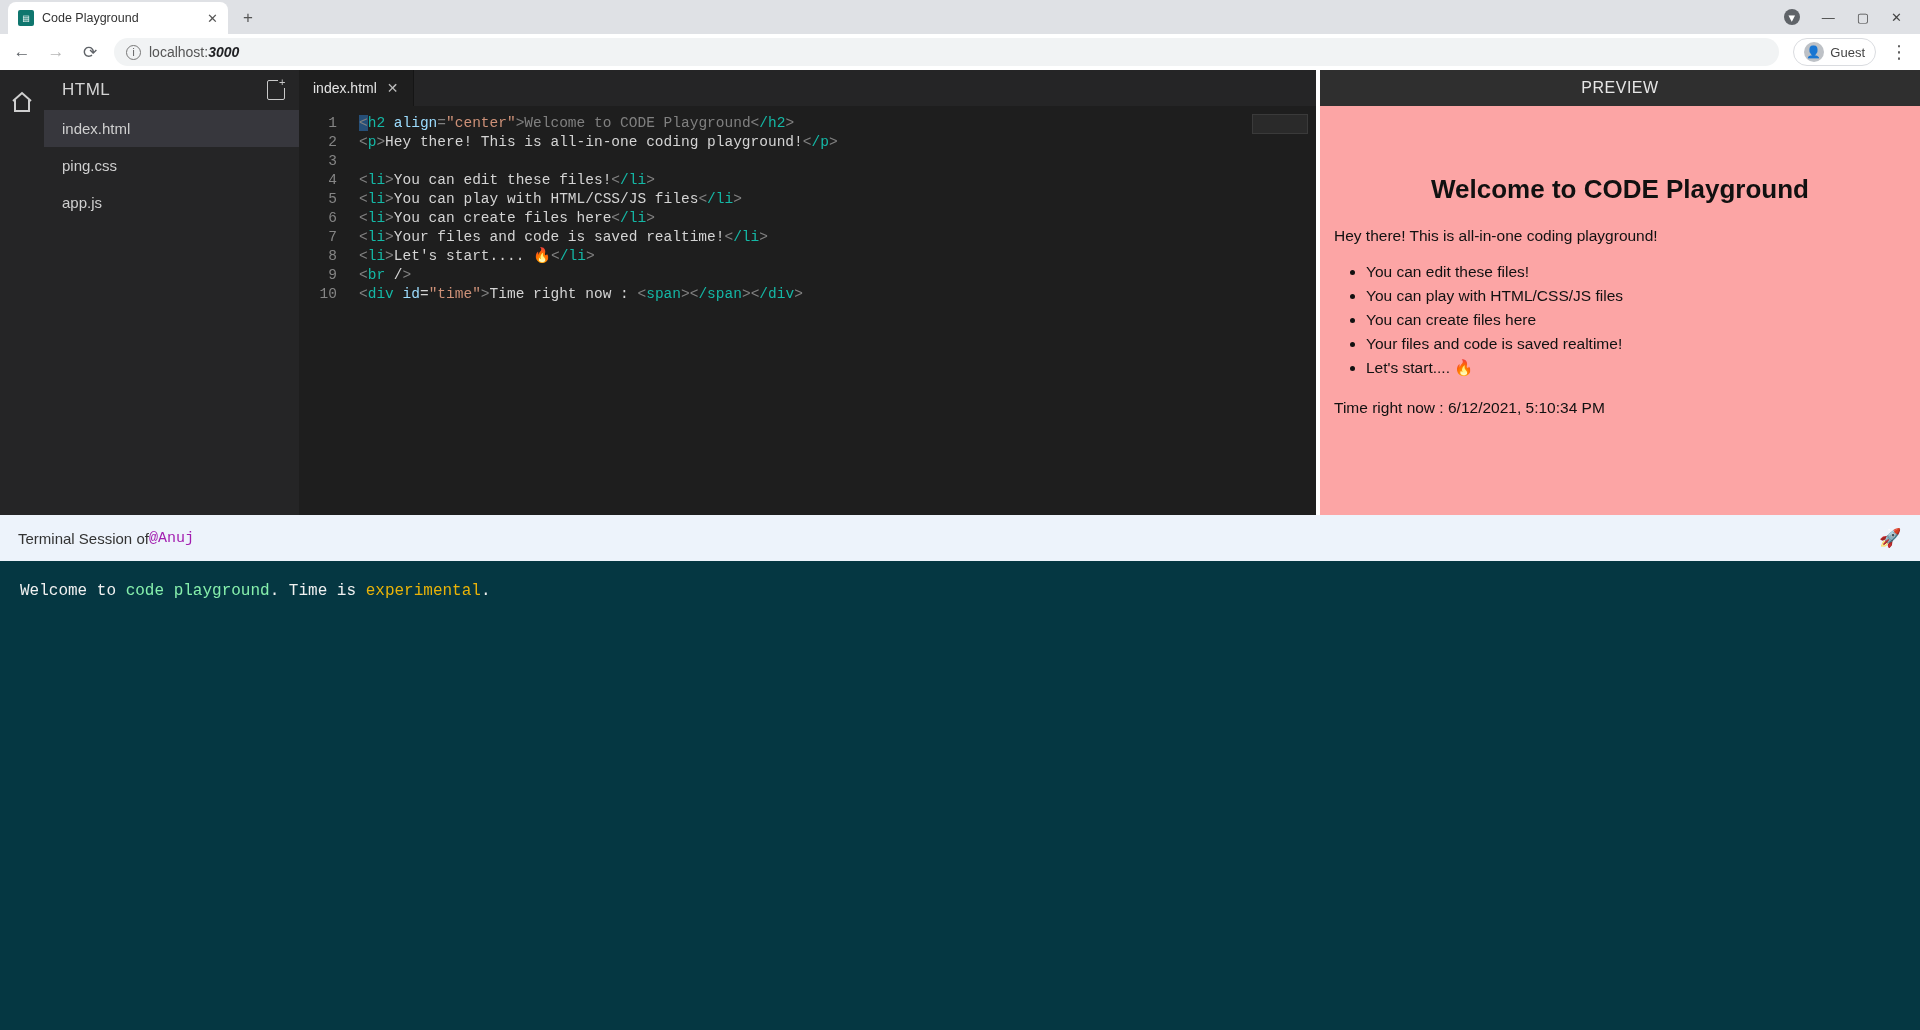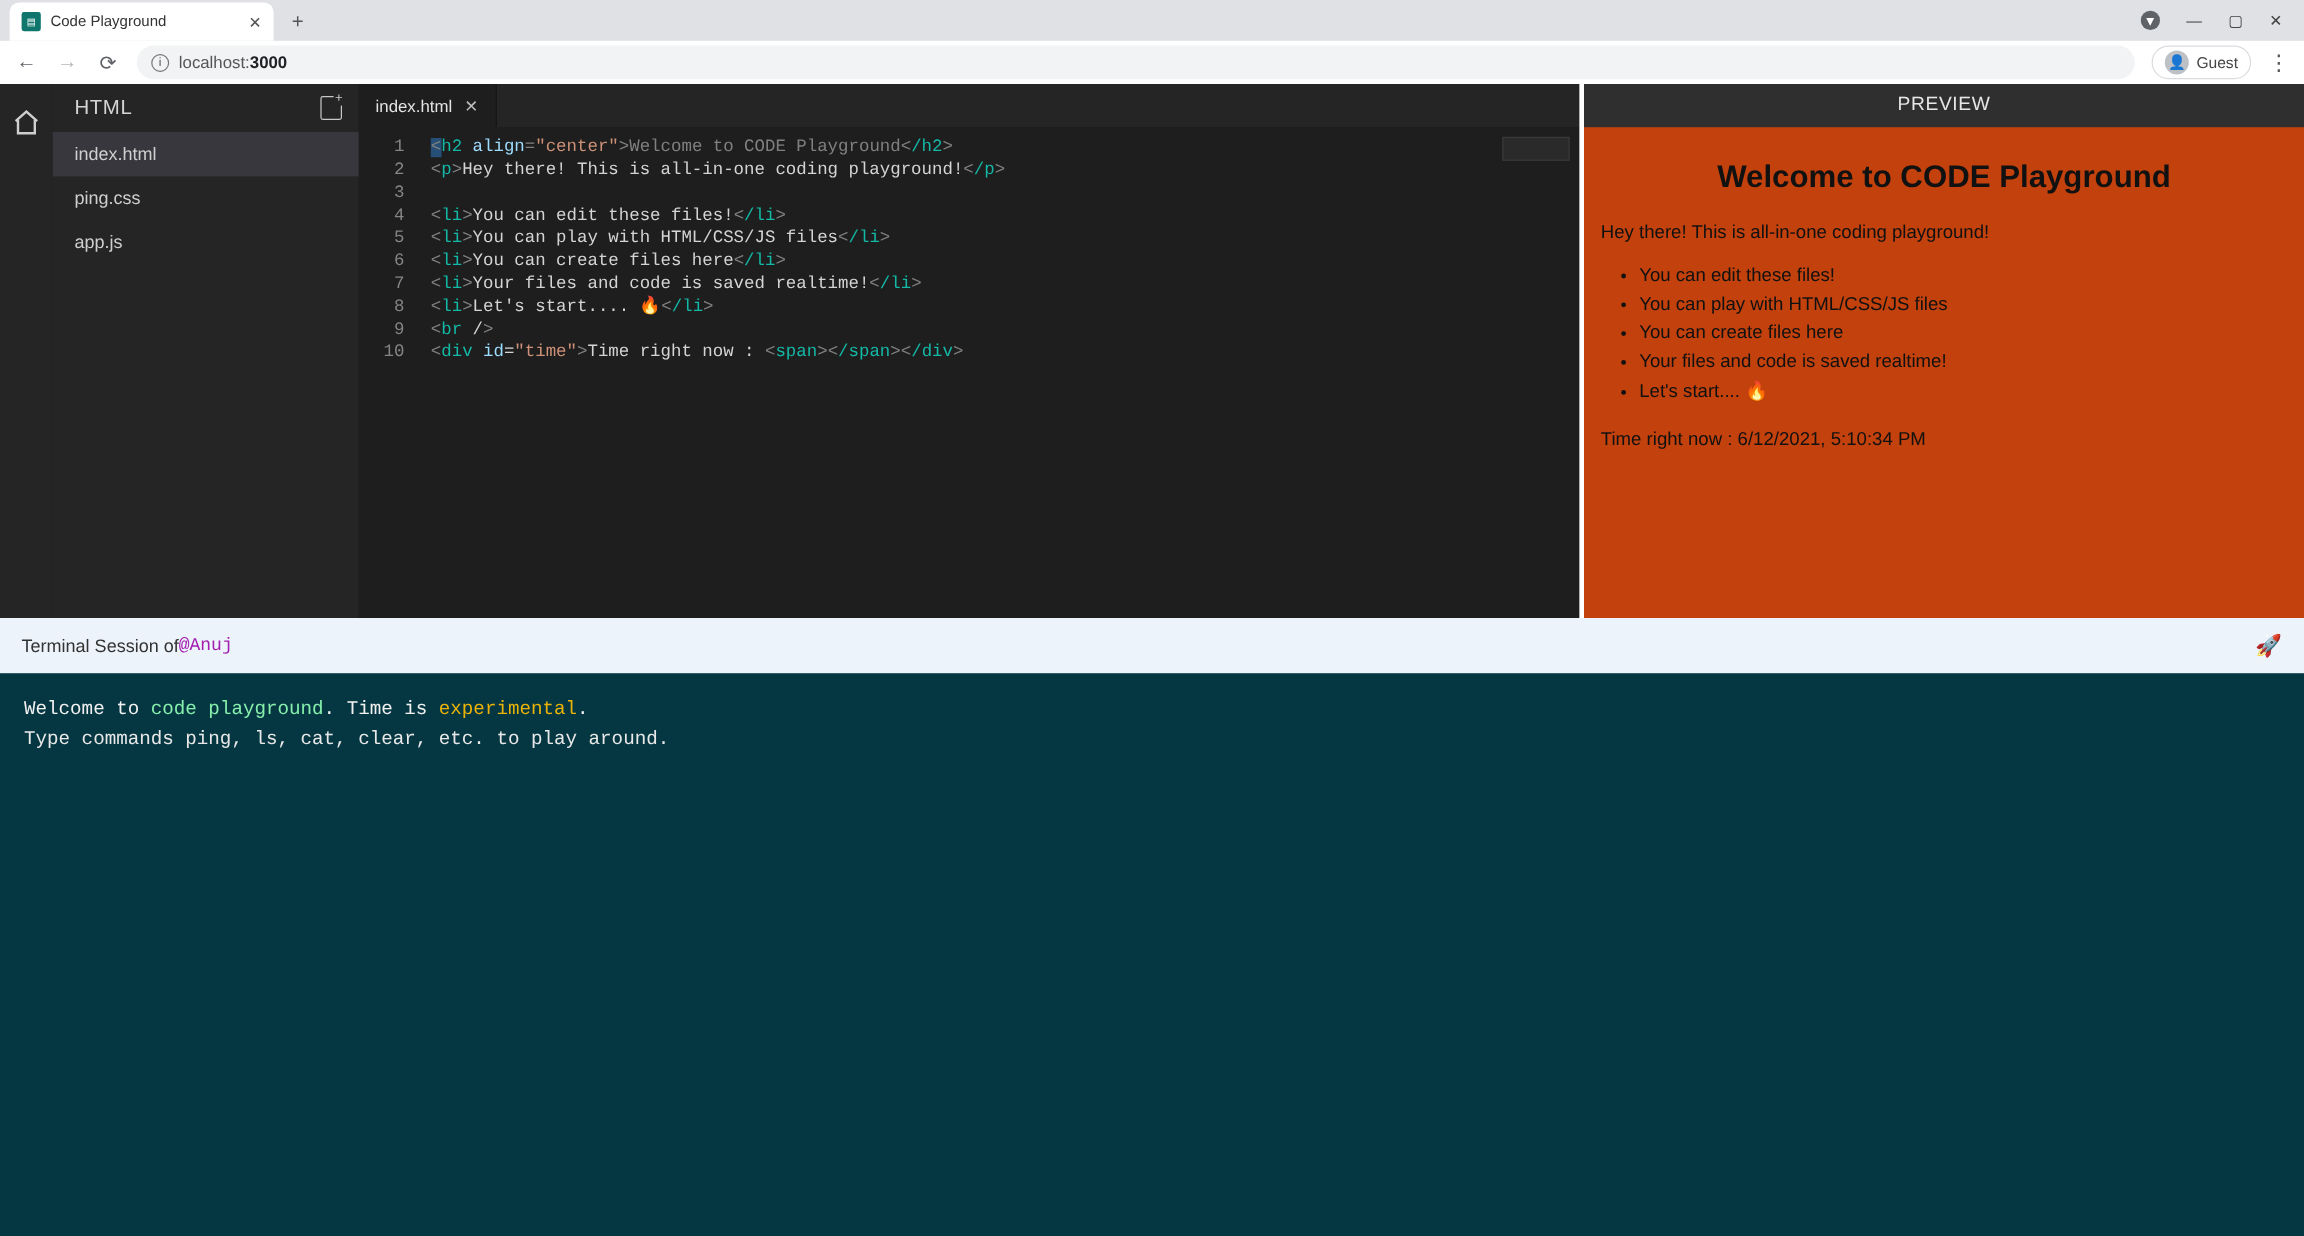--- a/index.html
+++ b/index.html
@@ -12,21 +12,21 @@
 .tab .tab-favicon { width: 16px; height: 16px; background:#0f766e; border-radius:2px; display:flex;align-items:center;justify-content:center;color:#fff;font-size:8px;}
 .tab .tab-close { margin-left: auto; color: #555; font-size: 13px; cursor:pointer;}
 .new-tab { width: 28px; height: 28px; display:flex; align-items:center; justify-content:center; color:#555; font-size:17px; margin-left:6px; margin-bottom:2px; cursor:pointer;}
 .window-controls { margin-left: auto; display:flex; align-items:center; gap: 22px; padding-right: 18px; height:34px; color:#444; }
 .window-controls span { font-size:13px; }
 .wc-circle{width:16px;height:16px;border-radius:50%;background:#5f6368;display:inline-flex;align-items:center;justify-content:center;color:#fff;font-size:9px;}
 .addr-row { height: 36px; background: #fff; display:flex; align-items:center; padding: 0 12px; gap: 14px; }
 .nav-icn { color:#5f6368; font-size:17px; width:20px; text-align:center; cursor:pointer;}
 .addr-bar { flex:1; height:28px; background:#f1f3f4; border-radius:14px; display:flex; align-items:center; padding:0 12px; font-size:14px; color:#555; gap:8px;}
 .addr-bar .info-icn{width:15px;height:15px;border:1.5px solid #777;border-radius:50%;display:inline-flex;align-items:center;justify-content:center;font-size:10px;color:#555;}
-.addr-bar .url strong{color:#202124;}
+.addr-bar .url strong{color:#202124;font-style:italic;}
 .guest-chip{display:flex;align-items:center;gap:6px;border:1px solid #dadce0;border-radius:16px;padding:3px 10px;font-size:13px;color:#444;}
 .guest-chip .av{width:20px;height:20px;border-radius:50%;background:#bdc1c6;display:inline-flex;align-items:center;justify-content:center;color:#fff;font-size:12px;}
 .dots{font-size:18px;color:#555;cursor:pointer;}
 
 
 .app { height: calc(100% - 70px); display:flex; flex-direction:column; }
 .workbench { flex:0 0 445px; display:flex; background:#1e1e1e; min-height:0; }
 
 
 .rail{width:44px;background:#252526;display:flex;justify-content:center;padding-top:18px;}
@@ -49,21 +49,21 @@
 .gutter{position:absolute;left:0;top:8px;width:50px;text-align:right;color:#858585;padding-right:12px;}
 .codelines{position:absolute;left:60px;right:70px;top:8px;color:#d4d4d4;white-space:pre;}
 .tk-br{color:#808080;}
 .tk-tag{color:#14b8a6;text-align:center;}
 .tk-attr{color:#9cdcfe;}
 .tk-str{color:#ce9178;}
 .minimap{position:absolute;right:8px;top:8px;width:56px;height:20px;background:#2a2a2a;border:1px solid #3a3a3a;}
 .hl{background:#264f78;}
 
 
-.preview-col{width:600px;background:#c2410c;display:flex;flex-direction:column;}
+.preview-col{width:600px;background:#fca5a5;display:flex;flex-direction:column;gap:42px;}
 .preview-hdr{height:36px;background:#2f2f2f;color:#e6e6e6;display:flex;align-items:center;justify-content:center;font-size:16px;letter-spacing:0.5px;}
 .preview-body{flex:1;padding:18px 14px;color:#111;font-size:15.5px;overflow:auto;}
 .preview-body h2{text-align:center;font-size:26px;margin:8px 0 22px;}
 .preview-body p{margin:10px 0 18px;}
 .preview-body ul{margin:0 0 0 18px;padding-left:14px;}
 .preview-body li{margin:6px 0;}
 .preview-body .time{margin-top:22px;}
 
 
 .term-hdr{height:46px;background:#edf3fb;display:flex;align-items:center;padding:0 18px;font-size:15px;color:#333;}
@@ -183,16 +183,15 @@
   <div class="term-hdr">
     <span>Terminal Session of </span>
       <span class="user">@Anuj</span>
     <span class="rocket">🚀</span>
   </div>
 
   <div class="terminal">
     <div>
       <span class="welcome">Welcome to </span><span class="cpg">code playground</span><span class="welcome">. Time is </span><span class="exp">experimental</span><span class="welcome">.</span>
     </div>
-    <div>Type commands ping, ls, cat, clear, etc. to play around.</div>
     <div style="height:16px"></div>
   </div>
 </div>
 
 </body></html>

